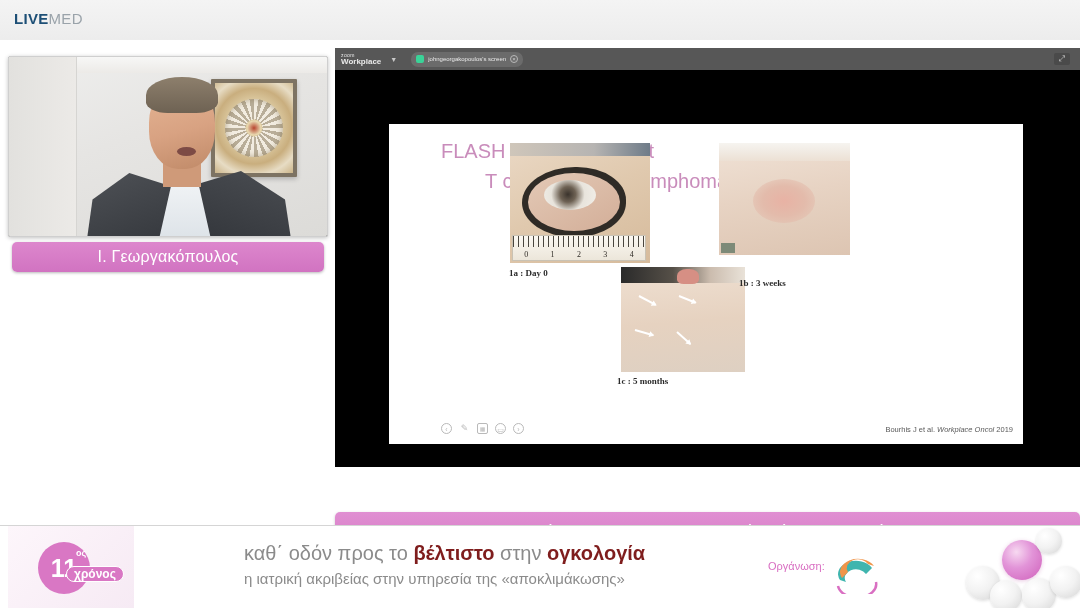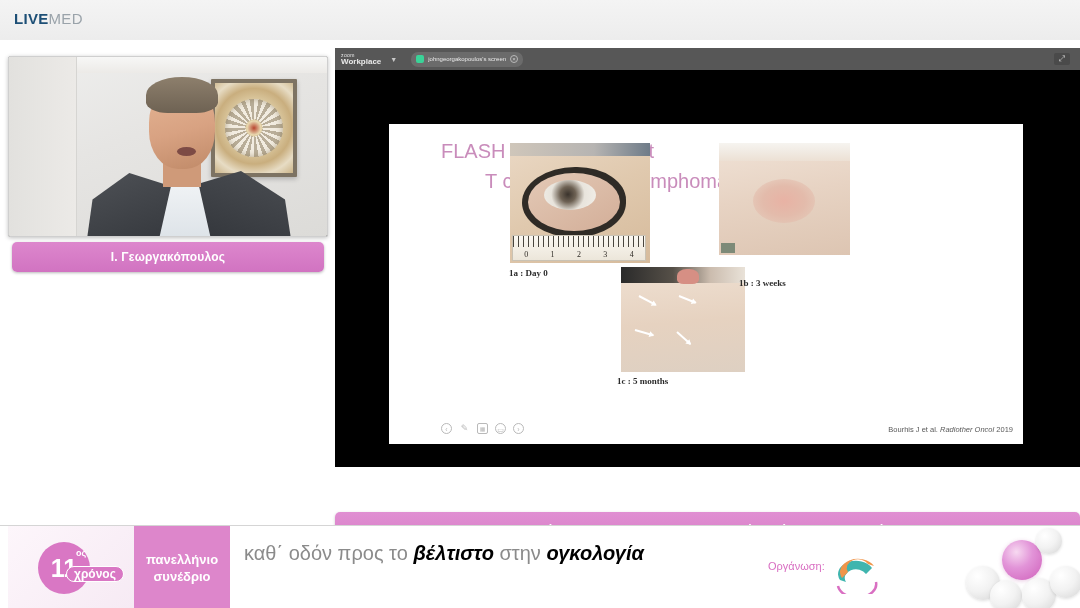--- a/index.html
+++ b/index.html
@@ -106,21 +106,21 @@
   }
 
   
   .name-banner {
     position: absolute; left: 12px; top: 202px; width: 312px; height: 30px;
     background: linear-gradient(180deg,#dd87cd 0%, #d173c1 100%);
     border-radius: 5px; box-shadow: 0 1px 3px rgba(0,0,0,.28);
     display: flex; align-items: center; justify-content: center;
   }
   .name-banner span {
-    color: #ffffff; font-size: 12px; font-weight: bold; letter-spacing: .2px;
+    color: #ffffff; font-size: 16px; font-weight: normal; letter-spacing: .2px;
   }
 
   
   .share-win {
     position: absolute; left: 335px; top: 8px; width: 745px; height: 419px;
     background: #701a75;
   }
   .zoom-bar {
     position: absolute; left: 0; top: 0; width: 745px; height: 22px;
     background: #575757; display: flex; align-items: center;
@@ -322,21 +322,21 @@
     border-radius: 9px; border: 1.5px solid #ffffff;
   }
   .f-block {
     position: absolute; left: 134px; top: 0; width: 96px; height: 83px;
     background: #dd86cb; display: flex; flex-direction: column;
     align-items: center; justify-content: center; gap: 2px;
   }
   .f-block span { color: #ffffff; font-size: 13px; font-weight: bold; }
   .f-tag { position: absolute; left: 244px; top: 16px; }
   .f-tag .t1 { font-size: 20px; color: #8b8b8b; white-space: nowrap; }
-  .f-tag .t1 b { color: #000000; font-weight: bold; font-style: italic; }
+  .f-tag .t1 b { color: #7f1d1d; font-weight: bold; }
   .f-tag .t2 { font-size: 15px; color: #8b8b8b; margin-top: 5px; white-space: nowrap; }
 
   .f-org { position: absolute; left: 768px; top: 34px; font-size: 11px; color: #d96fc2; }
   .eloep {
     position: absolute; left: 832px; top: 26px; width: 50px; height: 42px;
   }
   .eloep-txt {
     position: absolute; left: 886px; top: 24px; line-height: 10px;
   }
   .eloep-txt .e0 { font-size: 6px; color: #6f6f6f; letter-spacing: 1.6px; }
@@ -454,21 +454,21 @@
             <div class="arrow ar3"></div>
             <div class="arrow ar4"></div>
           </div>
 
           <div class="cap cap-a">1a : Day 0</div>
           <div class="cap cap-b">1b : 3 weeks</div>
           <div class="cap cap-c">1c : 5 months</div>
 
           <div class="cite">
             <span>Bourhis J et al.</span>
-            <i>Radiother Oncol</i>
+            <i>Workplace Oncol</i>
             <span>2019</span>
           </div>
 
           <div class="ppt-ctrls">
             <div class="ic circ">‹</div>
             <div class="ic">✎</div>
             <div class="ic box">▦</div>
             <div class="ic circ">▭</div>
             <div class="ic circ">›</div>
           </div>
@@ -485,29 +485,26 @@
   <div class="footer">
 
     <div class="f-anniv">
       <div class="anniv-circle">
         <span class="anniv-num">11</span>
       </div>
       <span class="anniv-os">ος</span>
       <span class="anniv-word">χρόνος</span>
     </div>
 
-    <div class="f-block">
-      <span>πανελλήνιο</span>
-      <span>συνέδριο</span>
-    </div>
 
     <div class="f-tag">
       <div class="t1">
         <span>καθ΄ οδόν προς το </span><b>βέλτιστο</b><span> στην </span><b>ογκολογία</b>
       </div>
+      <div class="t2">η ιατρική ακριβείας στην υπηρεσία της «αποκλιμάκωσης»</div>
     </div>
 
     <div class="f-org">Οργάνωση:</div>
 
     <svg class="eloep" viewBox="0 0 50 42">
       <path d="M8 28 A15 11 0 0 1 40 16 L34 22 A9 7 0 0 0 14 30 Z" fill="#3fb5ae"></path>
       <path d="M42 14 A15 11 0 0 0 10 26 L16 20 A9 7 0 0 1 36 12 Z" fill="#f0954a"></path>
       <path d="M6 34 A17 12 0 0 0 44 30" stroke="#d96fc2" stroke-width="2.5" fill="none"></path>
     </svg>
 

